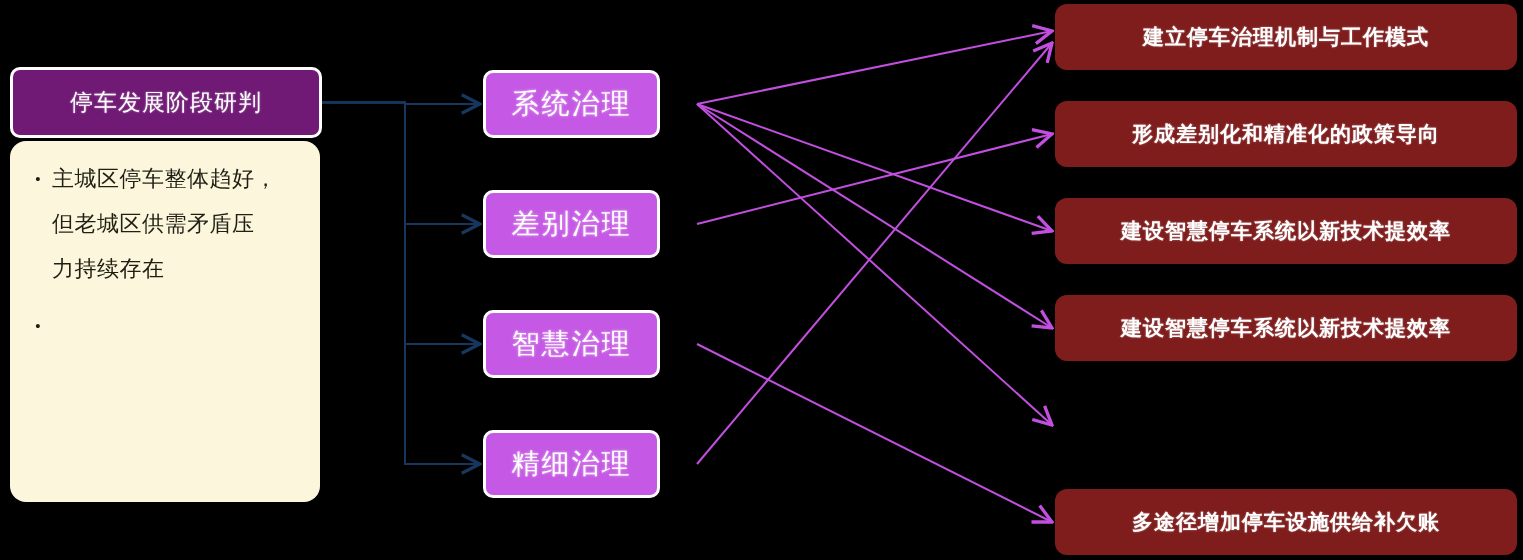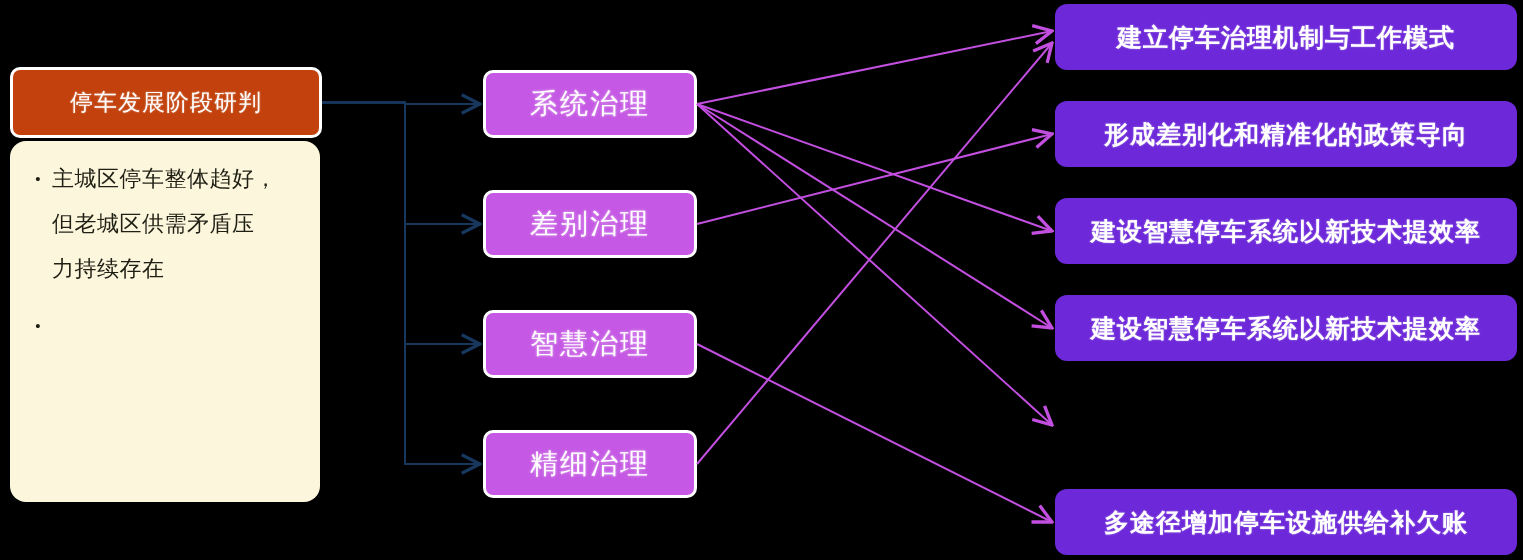--- a/index.html
+++ b/index.html
@@ -1,36 +1,36 @@
 <!DOCTYPE html>
 <html><head>
 <meta charset="utf-8">
 <style>
   html,body{margin:0;padding:0;background:#000;}
   .stage{position:relative;width:1523px;height:560px;background:#000000;overflow:hidden;
          font-family:"Liberation Sans","DejaVu Sans",sans-serif;}
   .node{position:absolute;box-sizing:border-box;display:flex;align-items:center;justify-content:center;}
 
-  .title-box{left:10px;top:67px;width:312px;height:71px;background:#c2410c;border:3px solid #FFFFFF;
+  .title-box{left:10px;top:67px;width:312px;height:71px;background:#701a75;border:3px solid #FFFFFF;
              border-radius:10px;color:#FFFFFF;font-size:23px;letter-spacing:1px;
              text-shadow:0 0 2px rgba(255,255,255,.55);}
 
   .cream{left:10px;top:141px;width:310px;height:361px;background:#FBF6DC;border-radius:16px;
          color:#1F1F14;display:block;padding:15px 12px 12px 14px;}
   .bullet{display:flex;}
   .bullet + .bullet{margin-top:12px;}
   .dot{width:28px;flex:0 0 28px;text-align:center;font-size:15px;line-height:45px;}
   .btext{white-space:pre-line;font-size:22px;line-height:45px;letter-spacing:.5px;}
 
-  .mid{left:483px;width:214px;height:68px;background:#C558E4;border:3px solid #FFFFFF;border-radius:10px;
+  .mid{left:483px;width:177px;height:68px;background:#C558E4;border:3px solid #FFFFFF;border-radius:10px;
        color:#FFFFFF;font-size:28px;letter-spacing:2px;text-shadow:0 0 3px rgba(255,255,255,.6);}
   .m0{top:70px}.m1{top:190px}.m2{top:310px}.m3{top:430px}
 
-  .right{left:1055px;width:462px;height:66px;background:#6d28d9;border-radius:12px;
-         color:#FFFFFF;font-size:25px;font-weight:600;letter-spacing:1px;
+  .right{left:1055px;width:462px;height:66px;background:#7f1d1d;border-radius:12px;
+         color:#FFFFFF;font-size:21px;font-weight:600;letter-spacing:1px;
          text-shadow:0 0 2px rgba(255,255,255,.45);}
   .r0{top:4px}.r1{top:101px}.r2{top:198px}.r3{top:295px}.r4{top:392px}.r5{top:489px}
 
   svg.wires{position:absolute;inset:0;width:100%;height:100%;pointer-events:none;}
 </style>
 </head>
 <body>
 
 <div class="stage">
 

